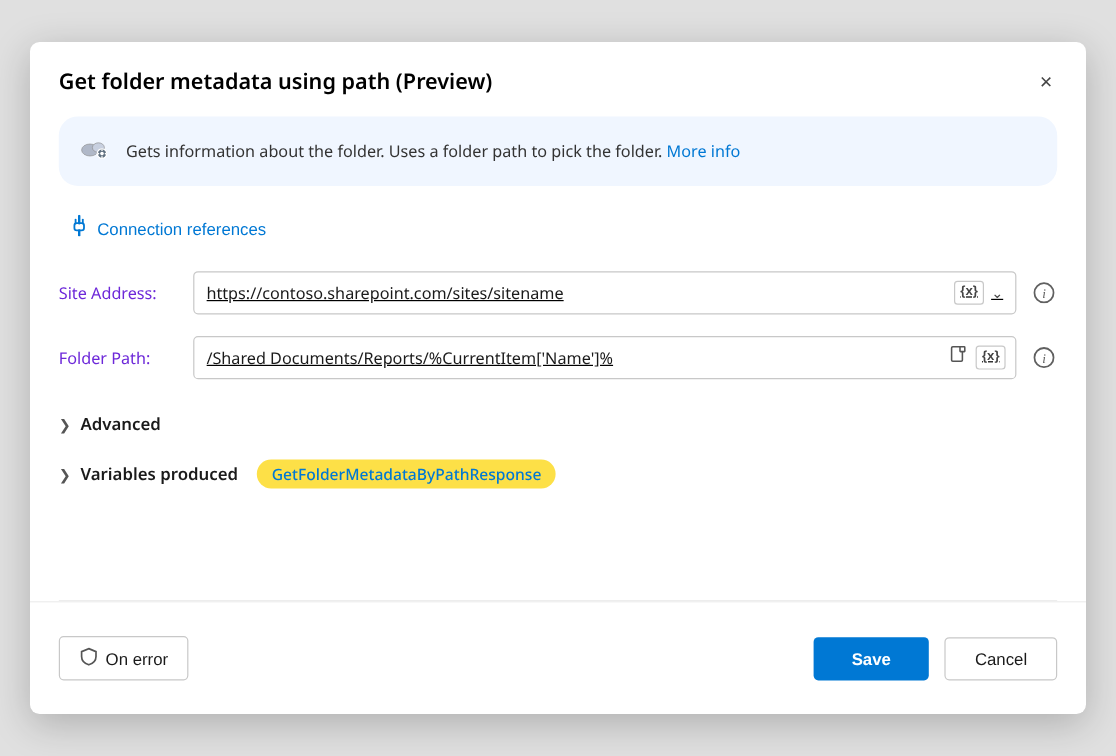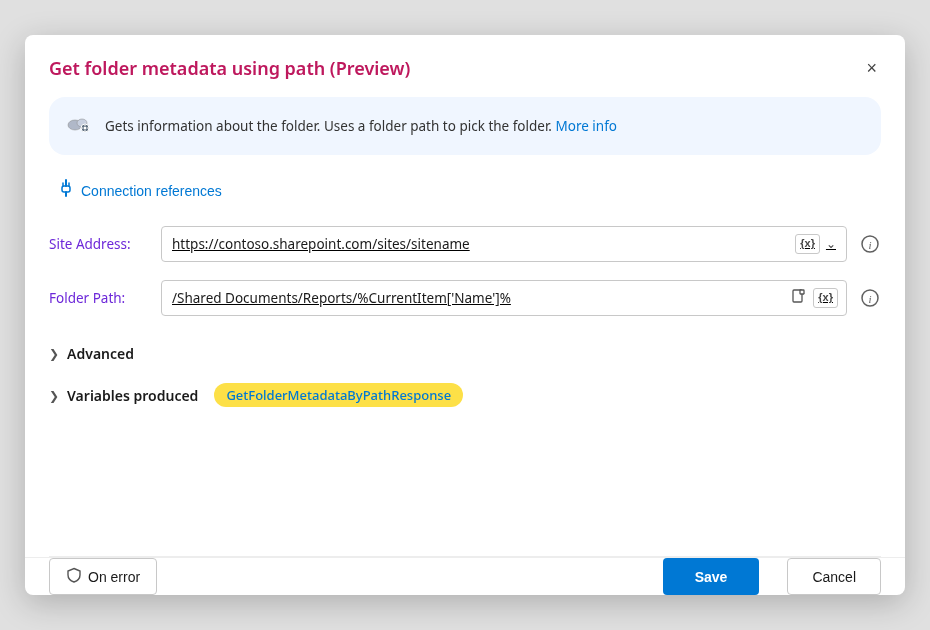--- a/index.html
+++ b/index.html
@@ -30,21 +30,21 @@
       display: flex;
       align-items: center;
       justify-content: space-between;
       padding: 20px 24px 16px 24px;
       border-bottom: none;
     }
 
     .dialog-title {
       font-size: 18px;
       font-weight: 600;
-      color: #be185d;
+      color: #000000;
     }
 
     .close-btn {
       background: none;
       border: none;
       cursor: pointer;
       font-size: 18px;
       color: #444;
       line-height: 1;
       padding: 4px;
@@ -232,43 +232,44 @@
     
     .divider {
       height: 1px;
       background: #ededed;
       margin: 0 24px;
     }
 
     
     .dialog-footer {
       display: flex;
+      align-items: center;
       justify-content: space-between;
-      padding: 0 24px;
+      padding: 28px 24px;
       border-top: 1px solid #ededed;
       margin-top: auto;
     }
 
     .on-error-btn {
       display: flex;
       align-items: center;
       gap: 6px;
       border: 1.5px solid #c8c8c8;
       background: #fff;
       border-radius: 4px;
       padding: 8px 16px;
       cursor: pointer;
       font-size: 14px;
       font-weight: 500;
       color: #1a1a1a;
     }
 
     .footer-right {
       display: flex;
-      gap: 28px;
+      gap: 13px;
     }
 
     .save-btn {
       background: #0078d4;
       color: #fff;
       border: none;
       border-radius: 4px;
       padding: 9px 32px;
       font-size: 14px;
       font-weight: 600;

